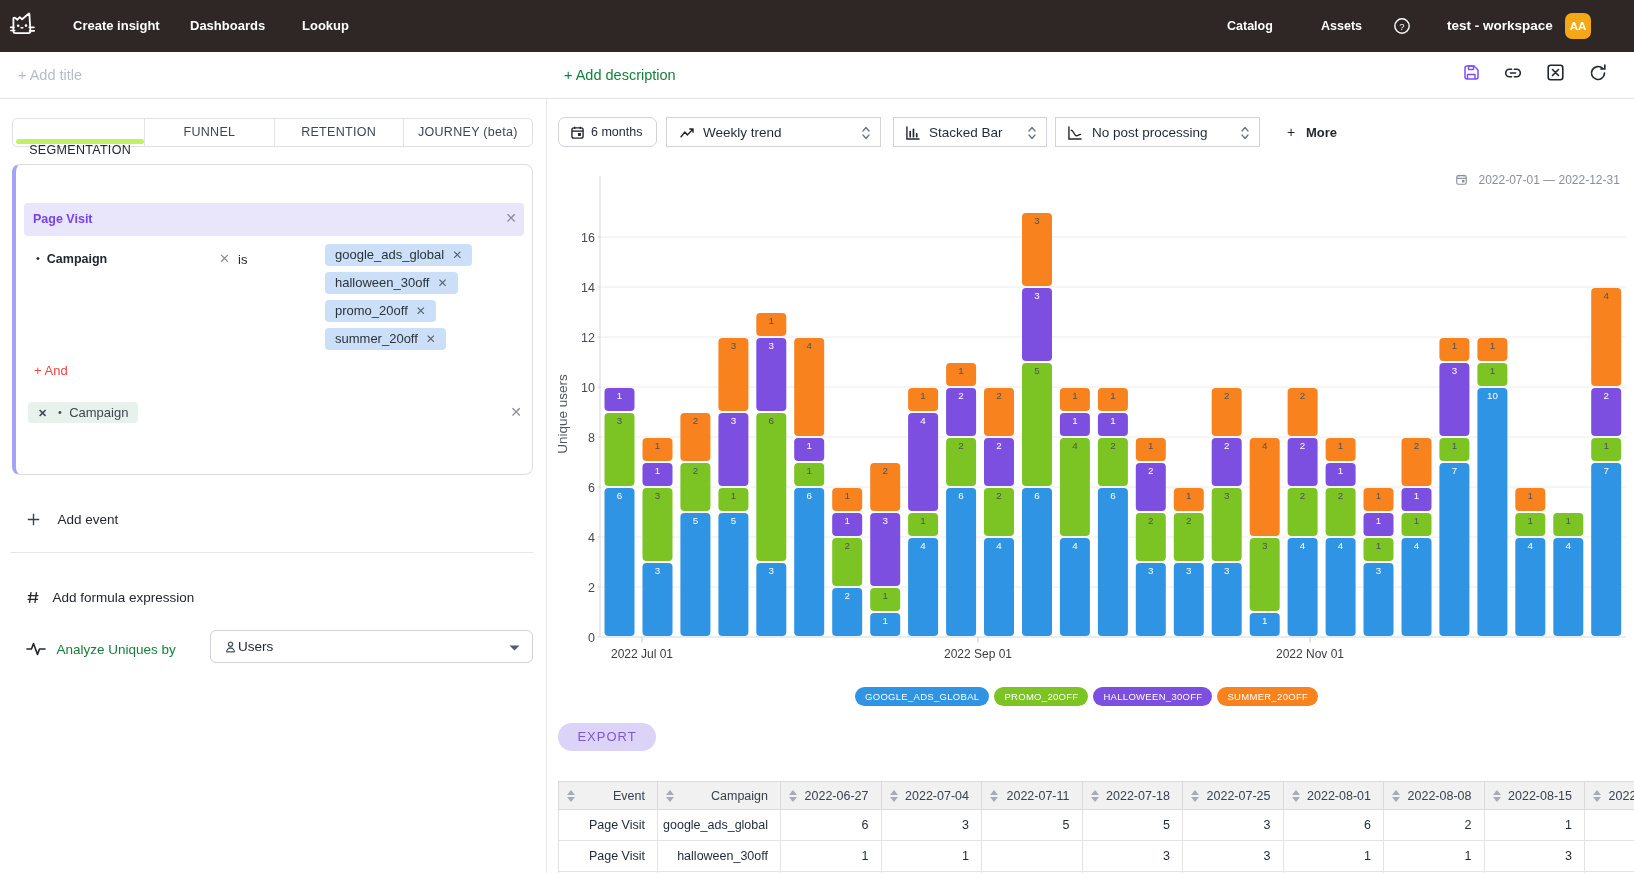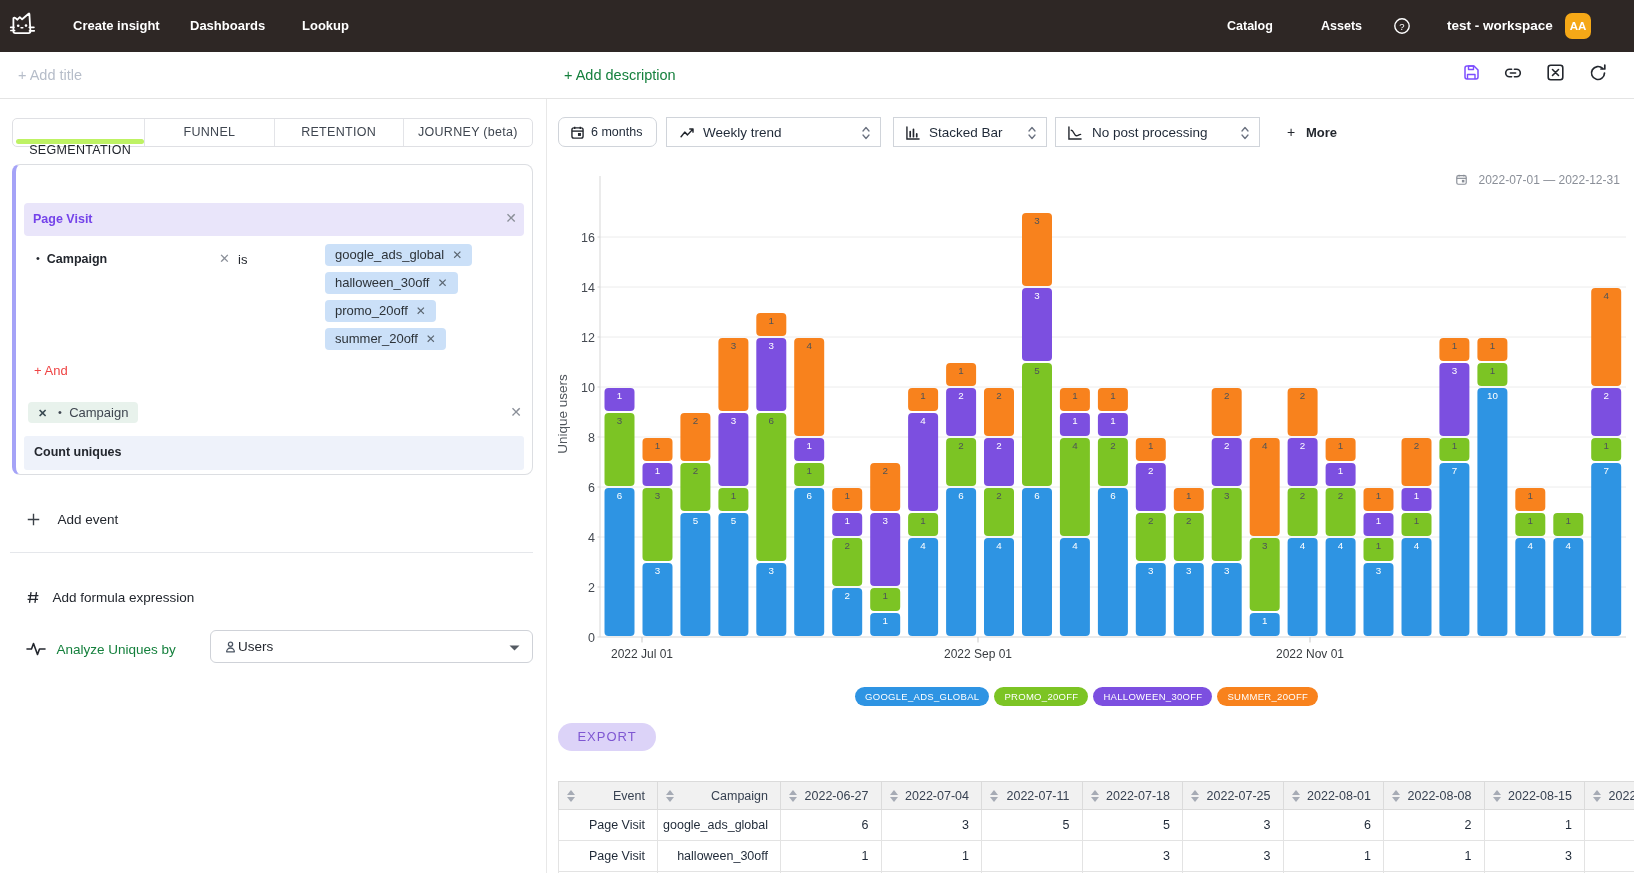--- a/index.html
+++ b/index.html
@@ -96,23 +96,20 @@
   <div class="abs" style="left:20px;top:87px;font-size:12.5px;color:#23272e"><span style="font-size:11px;vertical-align:1px">•</span>&nbsp;&nbsp;<b>Campaign</b></div>
   <div class="abs xmark" style="left:203px;top:86px;font-size:13px">✕</div>
   <div class="abs" style="left:222px;top:87px;font-size:13px;color:#23272e">is</div>
   <div class="tag" style="top:79px">google_ads_global<span class="x">✕</span></div>
   <div class="tag" style="top:107px">halloween_30off<span class="x">✕</span></div>
   <div class="tag" style="top:135px">promo_20off<span class="x">✕</span></div>
   <div class="tag" style="top:163px">summer_20off<span class="x">✕</span></div>
   <div class="abs" style="left:18px;top:198px;font-size:13px;color:#ef4444">+ And</div>
   <div class="abs" style="left:12px;top:237px;height:21px;background:#e8f2ec;border-radius:4px;padding:0 10px;line-height:21px;font-size:13px;color:#3f4650"><b style="font-size:11px;color:#3a4a52">✕</b>&nbsp;&nbsp;&nbsp;<span style="font-size:11px;vertical-align:1px">•</span>&nbsp;&nbsp;Campaign</div>
   <div class="abs xmark" style="right:10px;top:239px;font-size:14px">✕</div>
-  <div class="cardpad countrow">
-      <span style="position:absolute;left:10px;top:9px;font-weight:700;font-size:12.5px;color:#23272e">Count uniques</span>
-    </div>
 </div>
 <div class="abs" style="left:27px;top:510px;width:500px;height:20px">
   <svg width="13" height="13" viewBox="0 0 17 17" style="vertical-align:-2px">
       <path d="M8.5 1 v15 M1 8.5 h15" stroke="#3a4047" stroke-width="1.8"></path>
     </svg>
   <span style="font-size:13.5px;color:#23272e;margin-left:13px">Add event</span>
 </div>
 <div class="abs" style="left:10px;top:552px;width:523px;height:1px;background:#e5e7eb"></div>
 <div class="abs" style="left:26px;top:588px;width:500px;height:20px">
   <svg width="14" height="15" viewBox="0 0 18 18" style="vertical-align:-3px">

